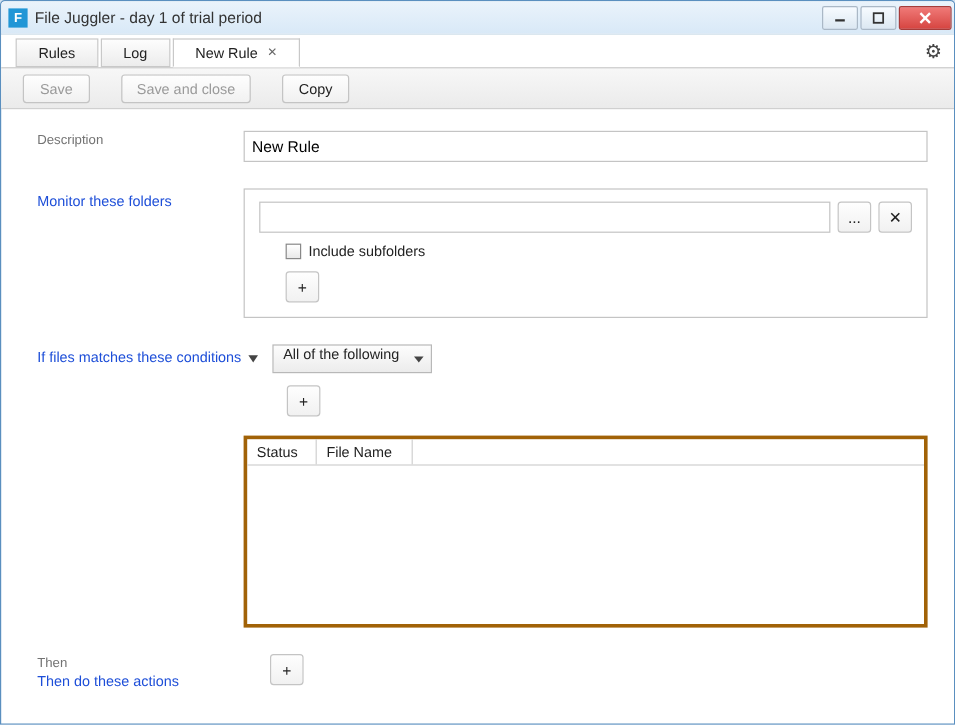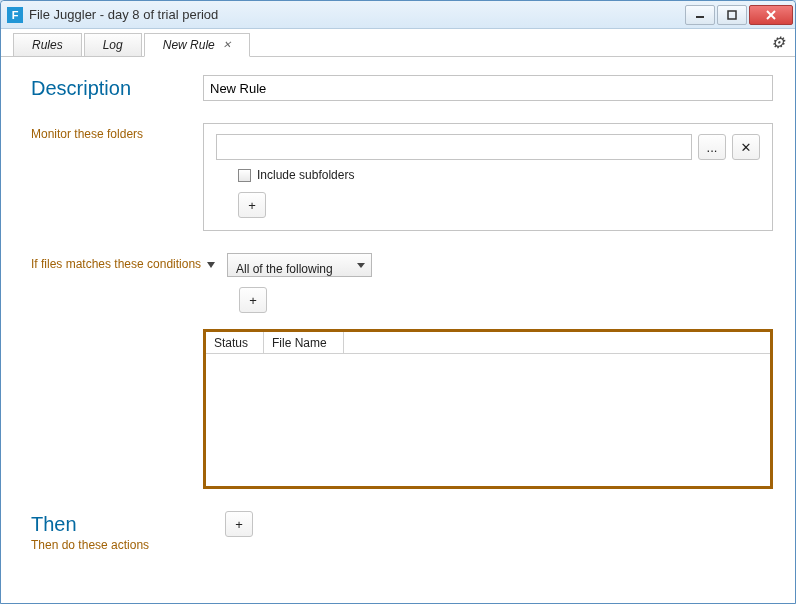--- a/index.html
+++ b/index.html
@@ -44,24 +44,23 @@
     width: 44px;
     background: linear-gradient(#f07a78, #d64541);
     border-color: #a73b39; color: #fff; font-size: 12px;
   }
 
   
   .tabstrip {
     height: 28px;
     background: #fff;
     border-bottom: 1px solid #c8c8c8;
-    display: flex; align-items: center;
+    display: flex; align-items: flex-start;
     padding: 2px 6px 0 12px;
     position: relative;
-    font-style: italic;
   }
   .tab {
     height: 24px;
     padding: 0 18px;
     border: 1px solid #c8c8c8;
     background: linear-gradient(#fdfdfd, #ececec);
     margin-right: 2px;
     display: flex; align-items: center;
     font-size: 12px;
     border-bottom: 1px solid #c8c8c8;
@@ -101,22 +100,22 @@
   
   .content {
     flex: 1; overflow: auto;
     padding: 18px 22px 10px 30px;
   }
   .row {
     display: flex; align-items: flex-start;
     margin-bottom: 22px;
   }
   .label-col { width: 172px; padding-top: 2px; }
-  .label-title { font-size: 20px; color: #0369a1; }
-  .label-sub { font-size: 12px; color: #a16207; margin-top: 2px; }
+  .label-title { font-size: 11px; color: #737373; }
+  .label-sub { font-size: 12px; color: #1d4ed8; margin-top: 2px; }
   .field-col { flex: 1; }
 
   .text-input {
     width: 100%; height: 26px;
     border: 1px solid #c4c4c4;
     padding: 2px 6px;
     font-size: 13px;
     background: #fff;
   }
 
@@ -142,22 +141,22 @@
     border: 1px solid #888;
     background: linear-gradient(#fff, #e9e9e9);
   }
   .add-btn { margin-top: 10px; margin-left: 22px; }
 
   .if-cond-row { display: flex; align-items: center; gap: 8px; }
   .select-like {
     height: 24px;
     border: 1px solid #b8b8b8;
     background: linear-gradient(#fdfdfd, #ececec);
-    padding: 0 38px 0 8px;
-    display: inline-flex; align-items: flex-end;
+    padding: 0 26px 0 8px;
+    display: inline-flex; align-items: flex-start;
     font-size: 12px;
     position: relative;
   }
   .select-like .dd-caret {
     position: absolute; right: 6px; top: 9px;
     width: 0; height: 0;
     border-left: 4px solid transparent;
     border-right: 4px solid transparent;
     border-top: 5px solid #444;
   }
@@ -183,21 +182,21 @@
   .ft-col.name { width: 80px; }
   .ft-col.spacer { flex: 1; border-right: none; }
 </style>
 </head>
 <body>
 
 <div class="window">
 
   <div class="titlebar">
     <div class="app-icon">F</div>
-    <div class="title-text">File Juggler - day 8 of trial period</div>
+    <div class="title-text">File Juggler - day 1 of trial period</div>
     <div class="win-btns">
       <div class="win-btn">
         <svg width="10" height="10">
             <line x1="1" y1="7" x2="9" y2="7" stroke="#333" stroke-width="2"></line>
           </svg>
       </div>
       <div class="win-btn">
         <svg width="10" height="10">
             <rect x="1" y="1" width="8" height="8" fill="none" stroke="#333" stroke-width="1.5"></rect>
           </svg>
@@ -220,20 +219,25 @@
       </div>
     <div class="tab active">
       <span>New Rule</span>
       <span class="tab-close">✕</span>
     </div>
     <div class="gear">
       <span>⚙</span>
     </div>
   </div>
 
+  <div class="toolbar">
+    <div class="btn disabled">Save</div>
+    <div class="btn disabled">Save and close</div>
+    <div class="btn">Copy</div>
+  </div>
 
   <div class="content">
 
     <div class="row">
       <div class="label-col">
         <div class="label-title">Description</div>
       </div>
       <div class="field-col">
         <input class="text-input" value="New Rule" style="">
       </div>

